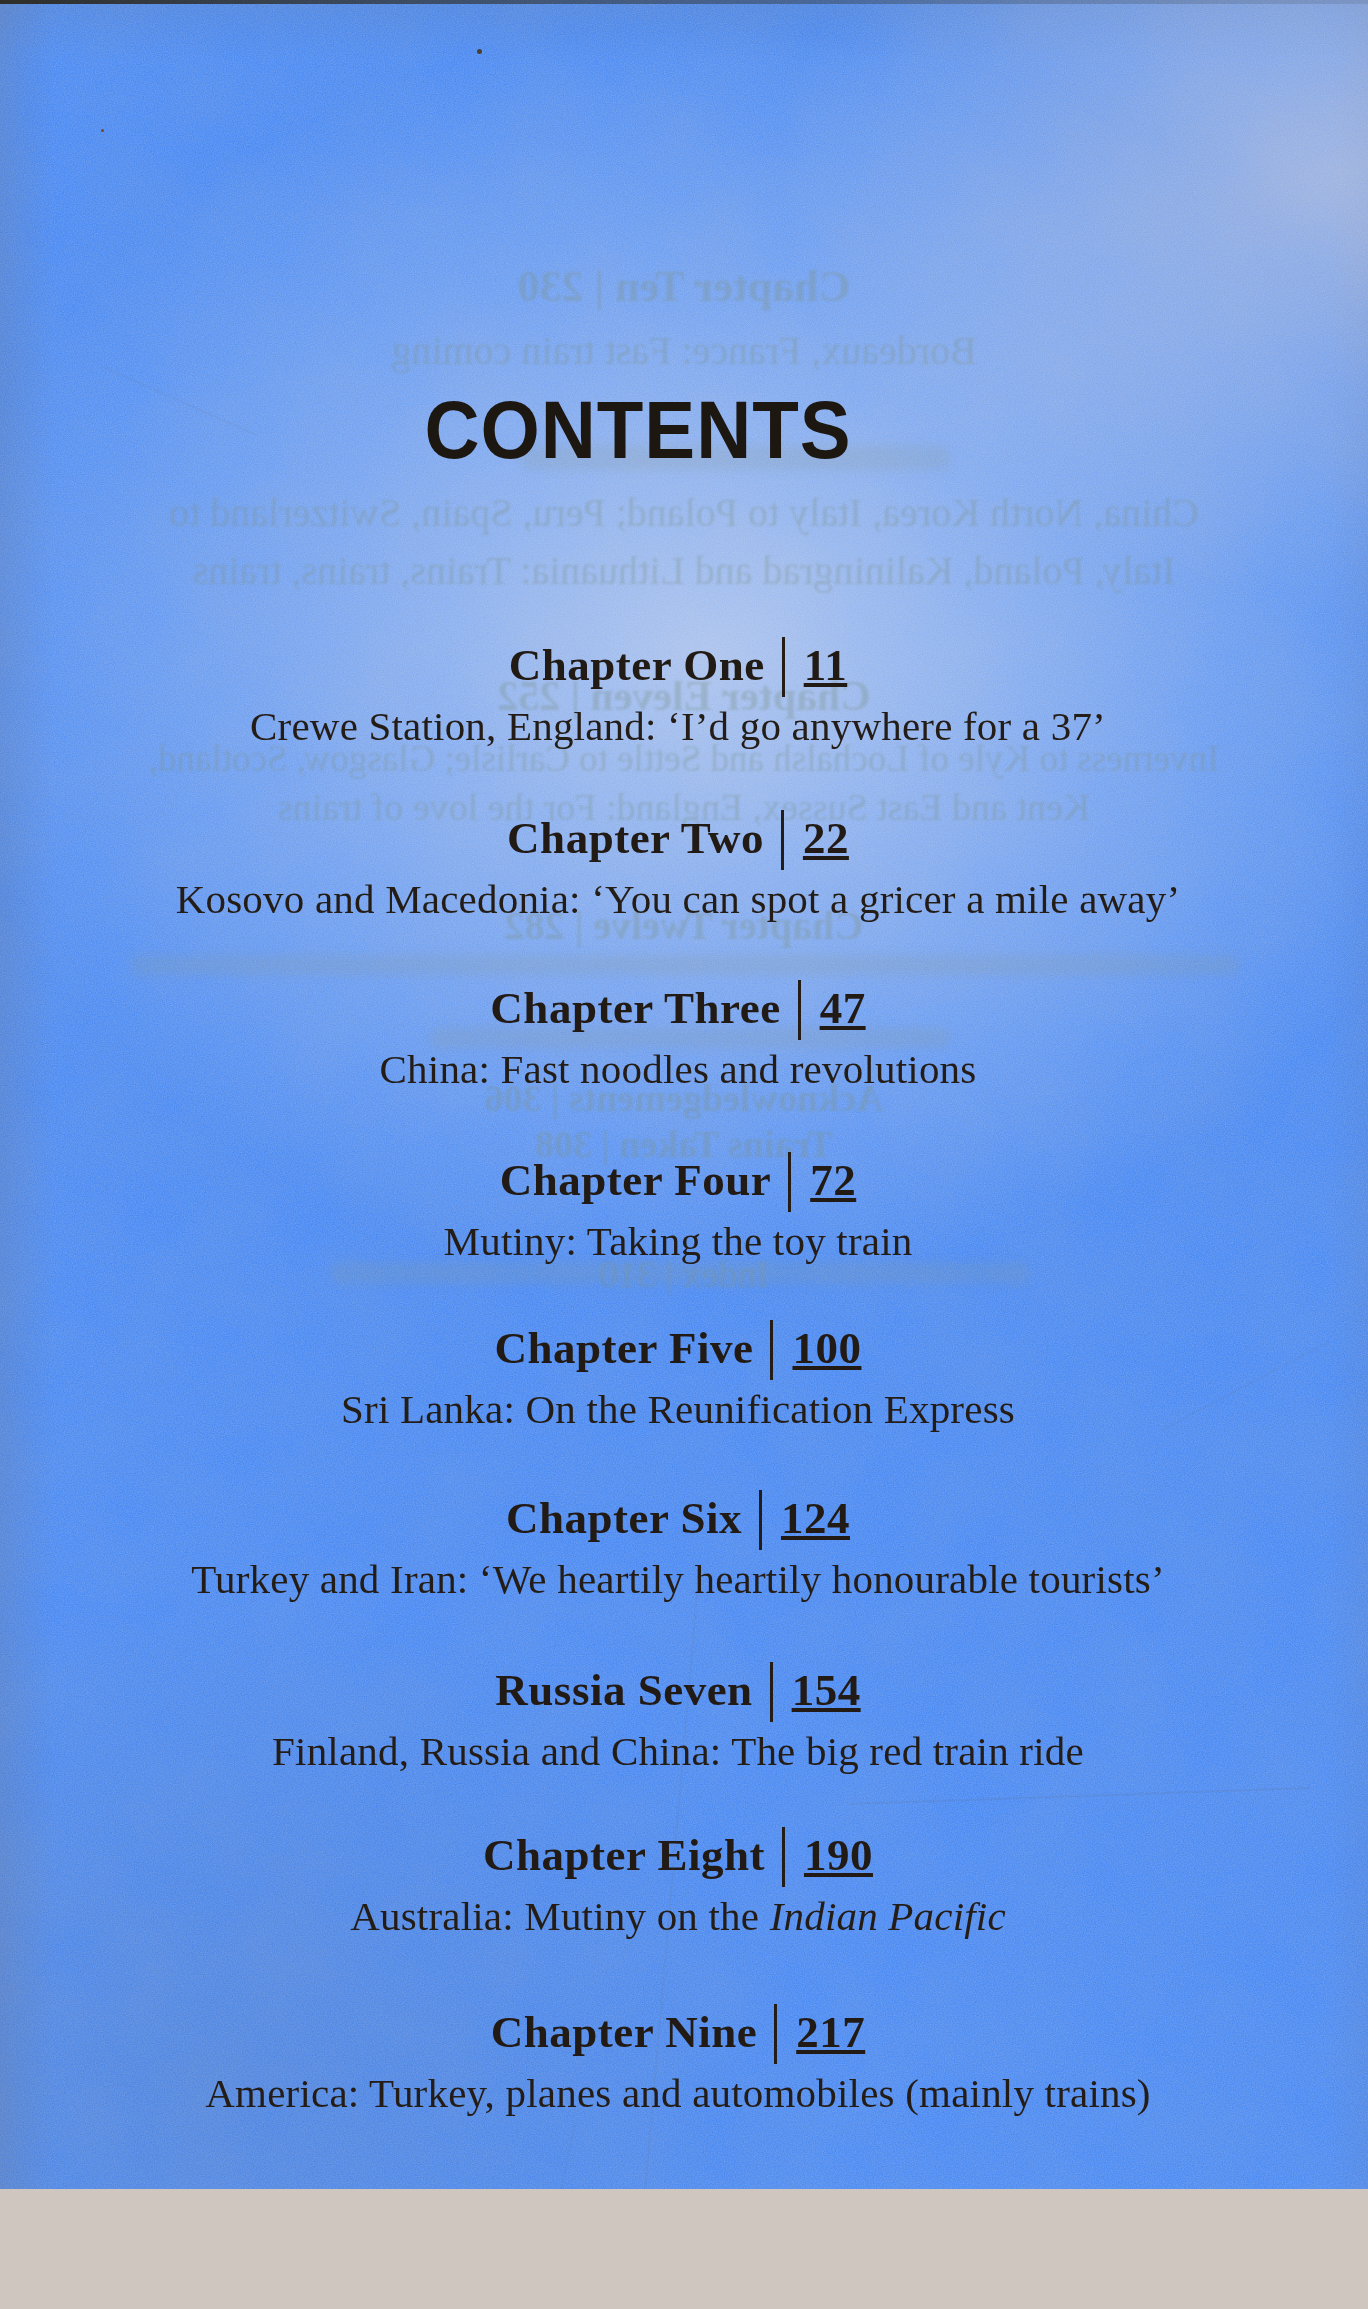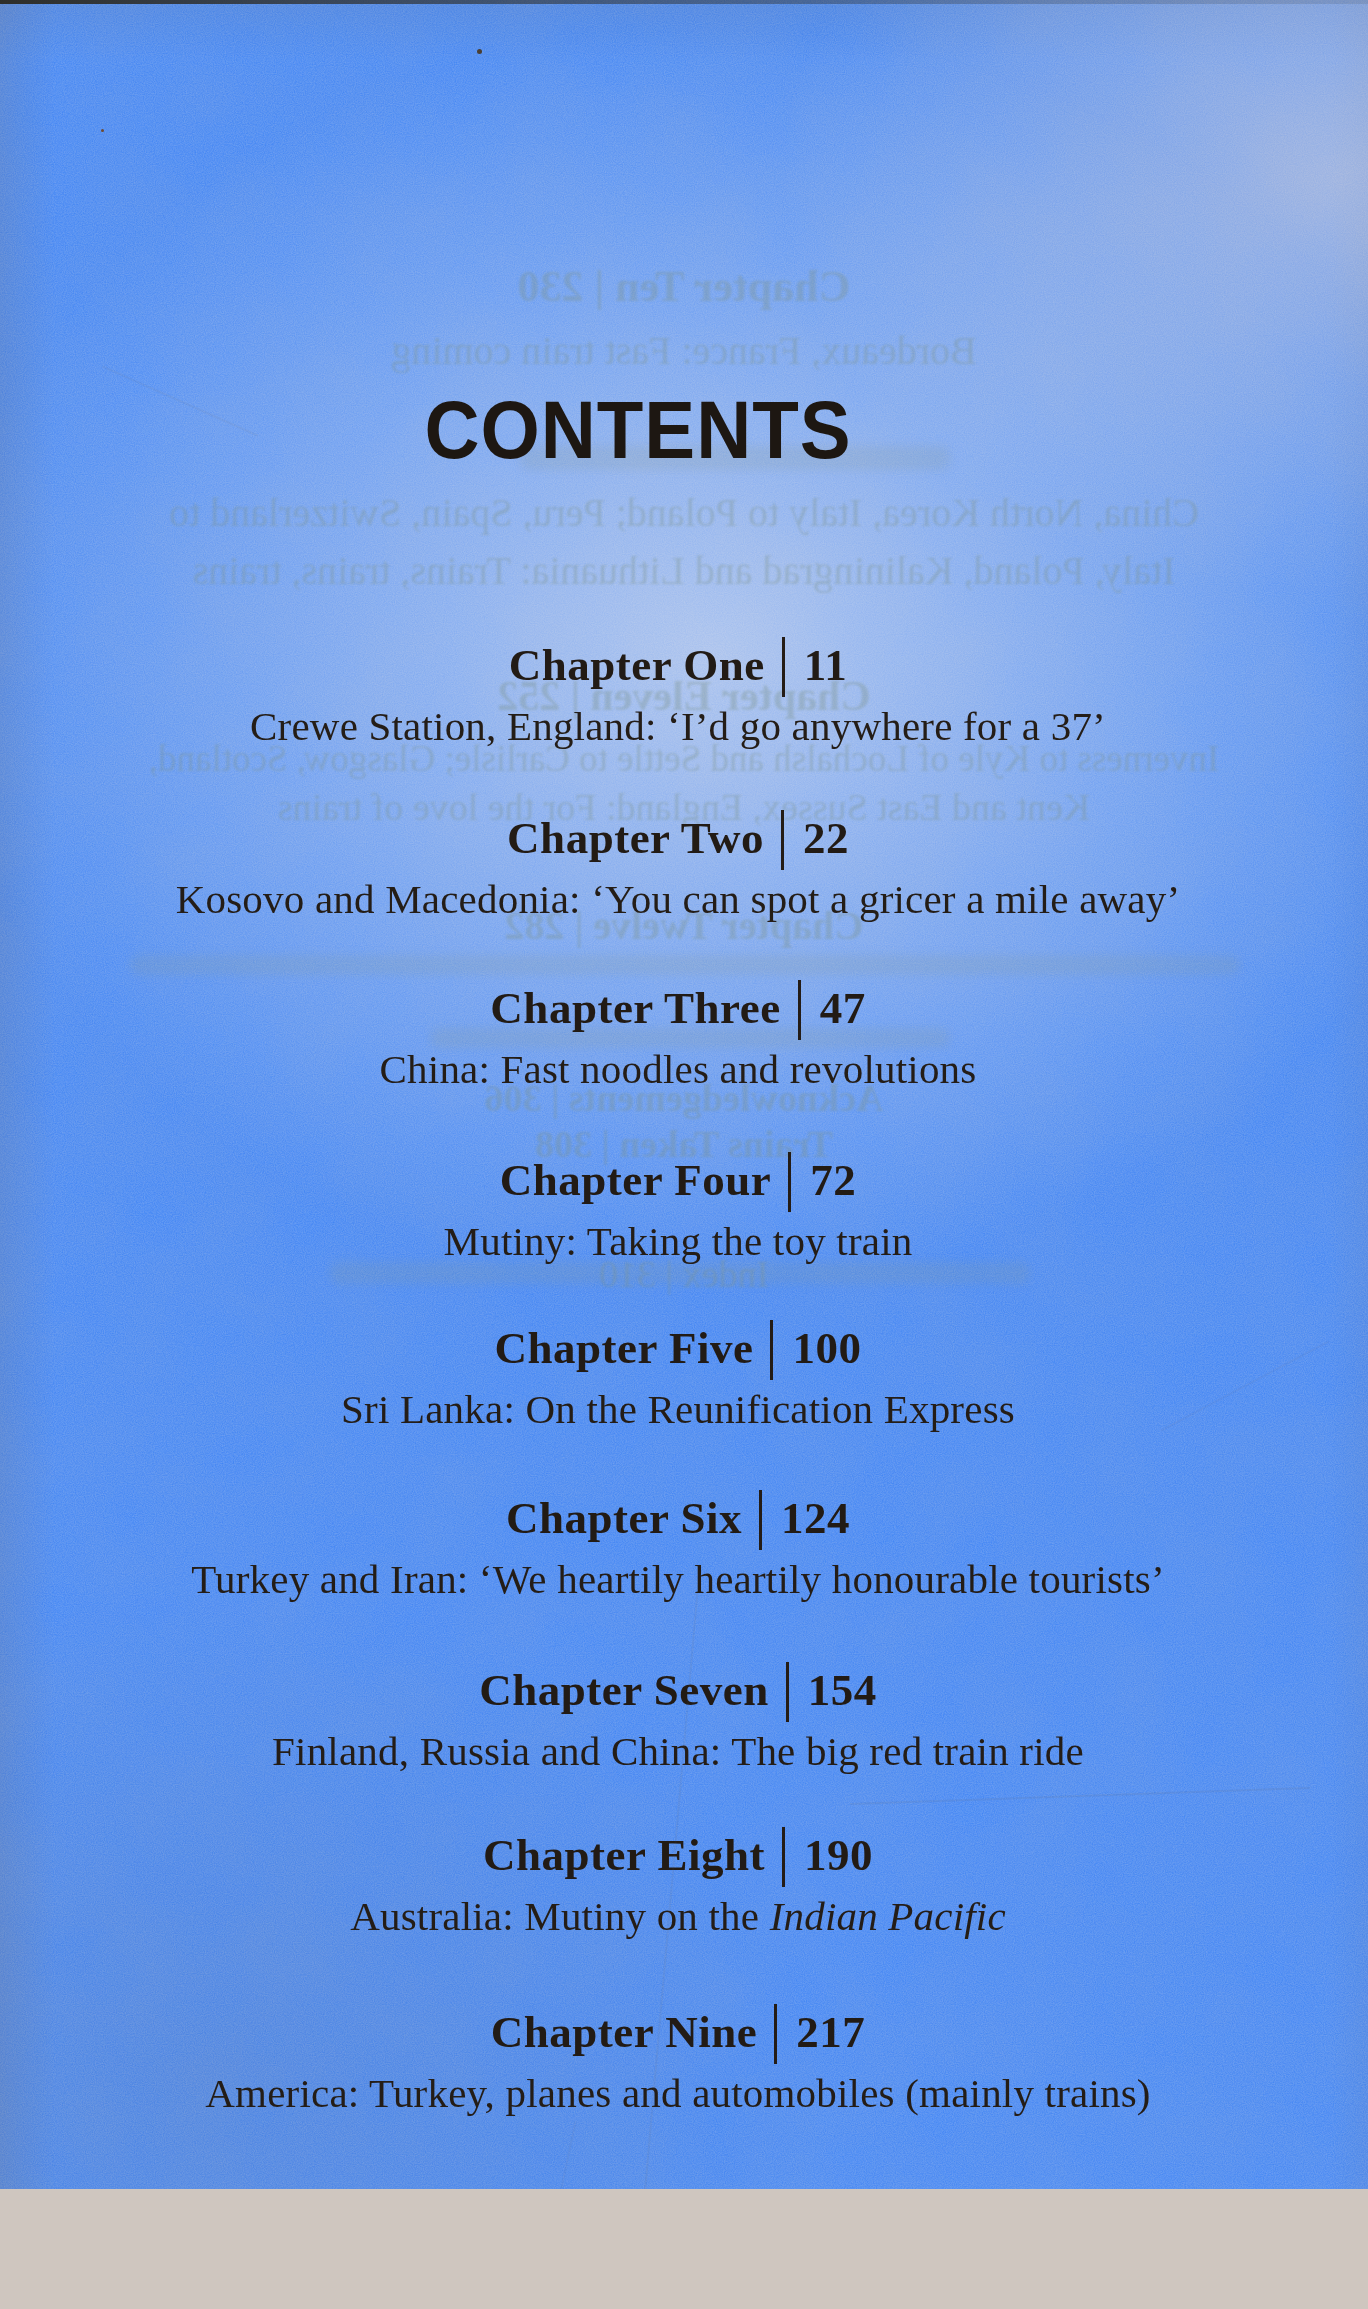--- a/index.html
+++ b/index.html
@@ -31,21 +31,21 @@
     text-align:center; font-family:"Liberation Sans", sans-serif;
     font-size:82px; font-weight:700; letter-spacing:1px; line-height:80px;
     color:#1d1712; transform:translateX(-46px) scaleX(0.93);
   }
   .entry{position:absolute; left:0; right:0; text-align:center; transform:translateX(-6px);}
   .entry .head{font-size:45px; font-weight:700; line-height:62px; color:#221b15; letter-spacing:0.5px;}
   .entry .bar{
     display:inline-block; width:3px; height:60px; background:#241c16;
     vertical-align:middle; margin:0 19px 0 17px; position:relative; top:-3px;
   }
-  .entry .pg{font-weight:700;}
+  .entry .pg{font-weight:700;text-decoration:underline;}
   .entry .desc{font-size:41px; line-height:52px; margin-top:0; color:#241d17; letter-spacing:0.2px;}
   .entry .desc em{font-style:italic;font-family:Liberation Serif, serif;}
 
   
   .ghost{
     position:absolute; left:0; right:0; text-align:center;
     color:#7b928b; opacity:0.34; transform:scaleX(-1);
     filter:blur(1.3px); pointer-events:none; white-space:nowrap;
   }
   .ghost.head{font-weight:700;}
@@ -132,21 +132,21 @@
 
   <section class="entry" style="top:1487px;">
     <div class="head">
       <span class="ch">Chapter Six</span><span class="bar"></span><span class="pg">124</span>
     </div>
     <div class="desc"><span>Turkey and Iran: ‘We heartily heartily honourable tourists’</span></div>
   </section>
 
   <section class="entry" style="top:1659px;">
     <div class="head">
-      <span class="ch">Chapter Seven</span><span class="bar"></span><span class="pg">154</span>
+      <span class="ch">Russia Seven</span><span class="bar"></span><span class="pg">154</span>
     </div>
     <div class="desc"><span>Finland, Russia and China: The big red train ride</span></div>
   </section>
 
   <section class="entry" style="top:1824px;">
     <div class="head">
       <span class="ch">Chapter Eight</span><span class="bar"></span><span class="pg">190</span>
     </div>
     <div class="desc"><span>Australia: Mutiny on the </span><em>Indian Pacific</em></div>
   </section>

